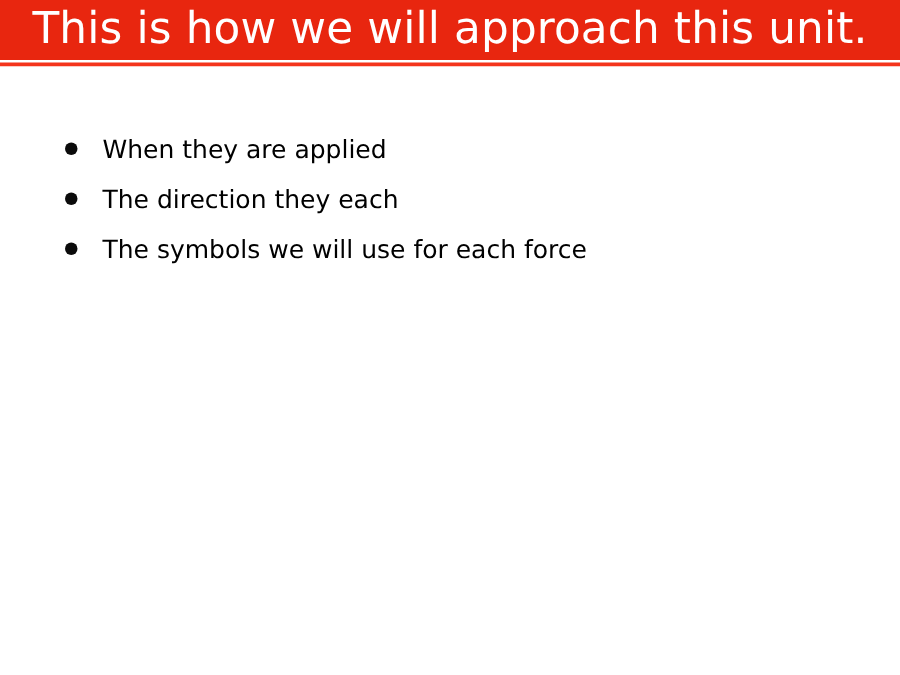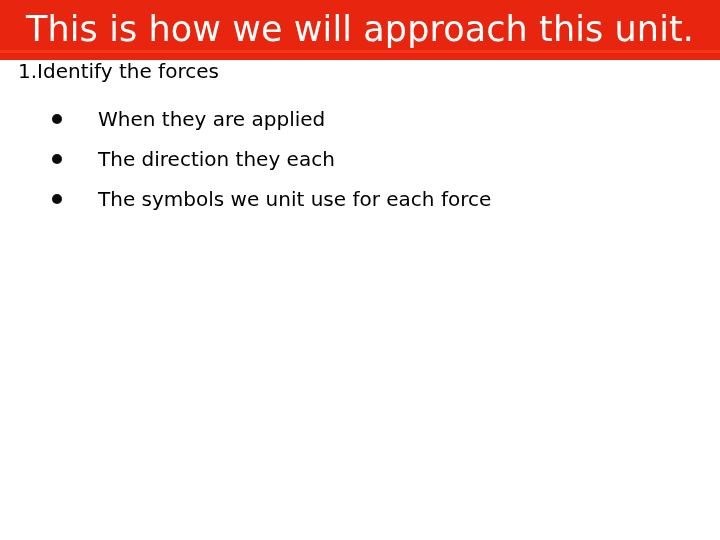--- a/index.html
+++ b/index.html
@@ -19,21 +19,21 @@
     background: #ffffff;
     overflow: hidden;
   }
 
   
   .title-band {
     position: absolute;
     left: 0;
     top: 0;
     width: 720px;
-    height: 60px;
+    height: 48px;
     background: #e8260f;
     display: flex;
     align-items: center;
     justify-content: center;
     text-align: center;
   }
 
   .title-text {
     color: #ffffff;
     font-size: 35px;
@@ -99,52 +99,50 @@
 
   .bullet-label {
     position: absolute;
     left: 82px;
     top: 50%;
     transform: translateY(-50%);
     font-size: 20px;
     line-height: 26px;
     color: #000000;
     white-space: nowrap;
-    margin-left: 16px;
   }
 </style>
 </head>
 <body>
 
 <div class="slide">
 
   <div class="title-band">
     <div class="title-text">This is how we will approach this unit.</div>
   </div>
 
   <div class="title-rule"></div>
 
   <div class="body-area">
 
-    <div class="level1-item">1.Identify the forces</div>
 
     <div class="bullet-list">
 
       <div class="bullet-row">
         <span class="bullet-marker"></span>
         <span class="bullet-label">When they are applied</span>
       </div>
 
       <div class="bullet-row">
         <span class="bullet-marker"></span>
         <span class="bullet-label">The direction they each</span>
       </div>
 
       <div class="bullet-row">
         <span class="bullet-marker"></span>
-        <span class="bullet-label">The symbols we unit use for each force</span>
+        <span class="bullet-label">The symbols we will use for each force</span>
       </div>
 
     </div>
 
   </div>
 
 </div>
 
 </body></html>

